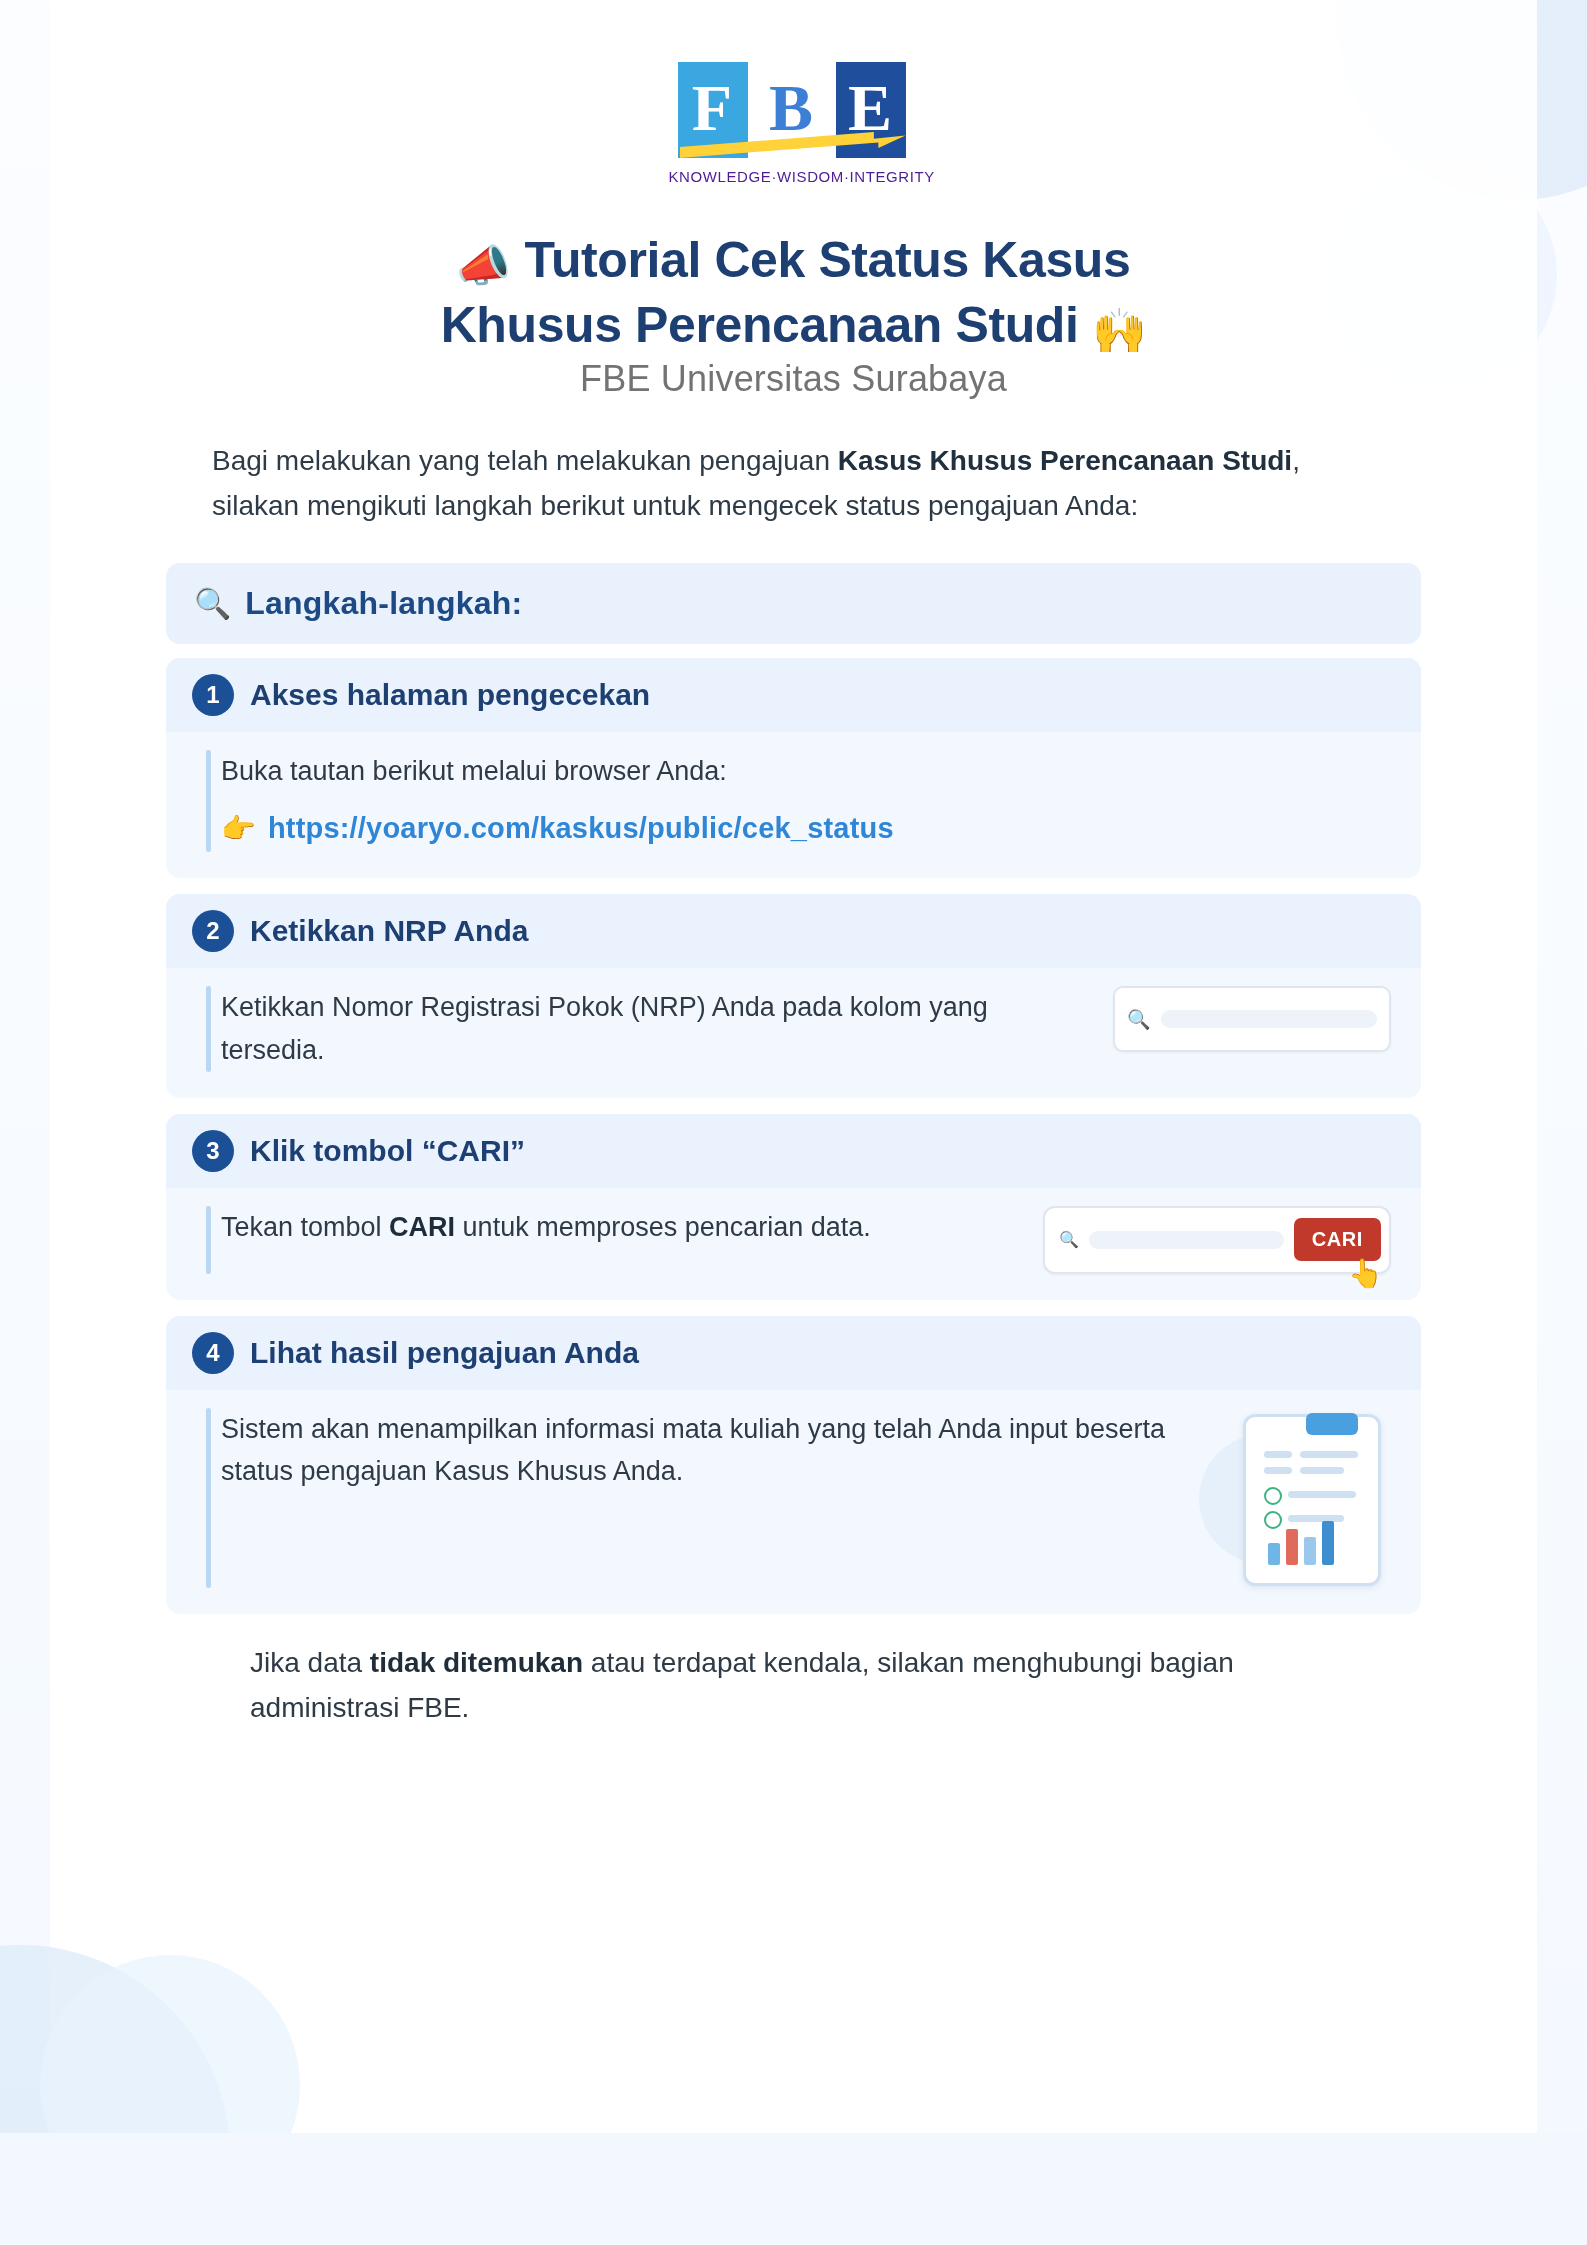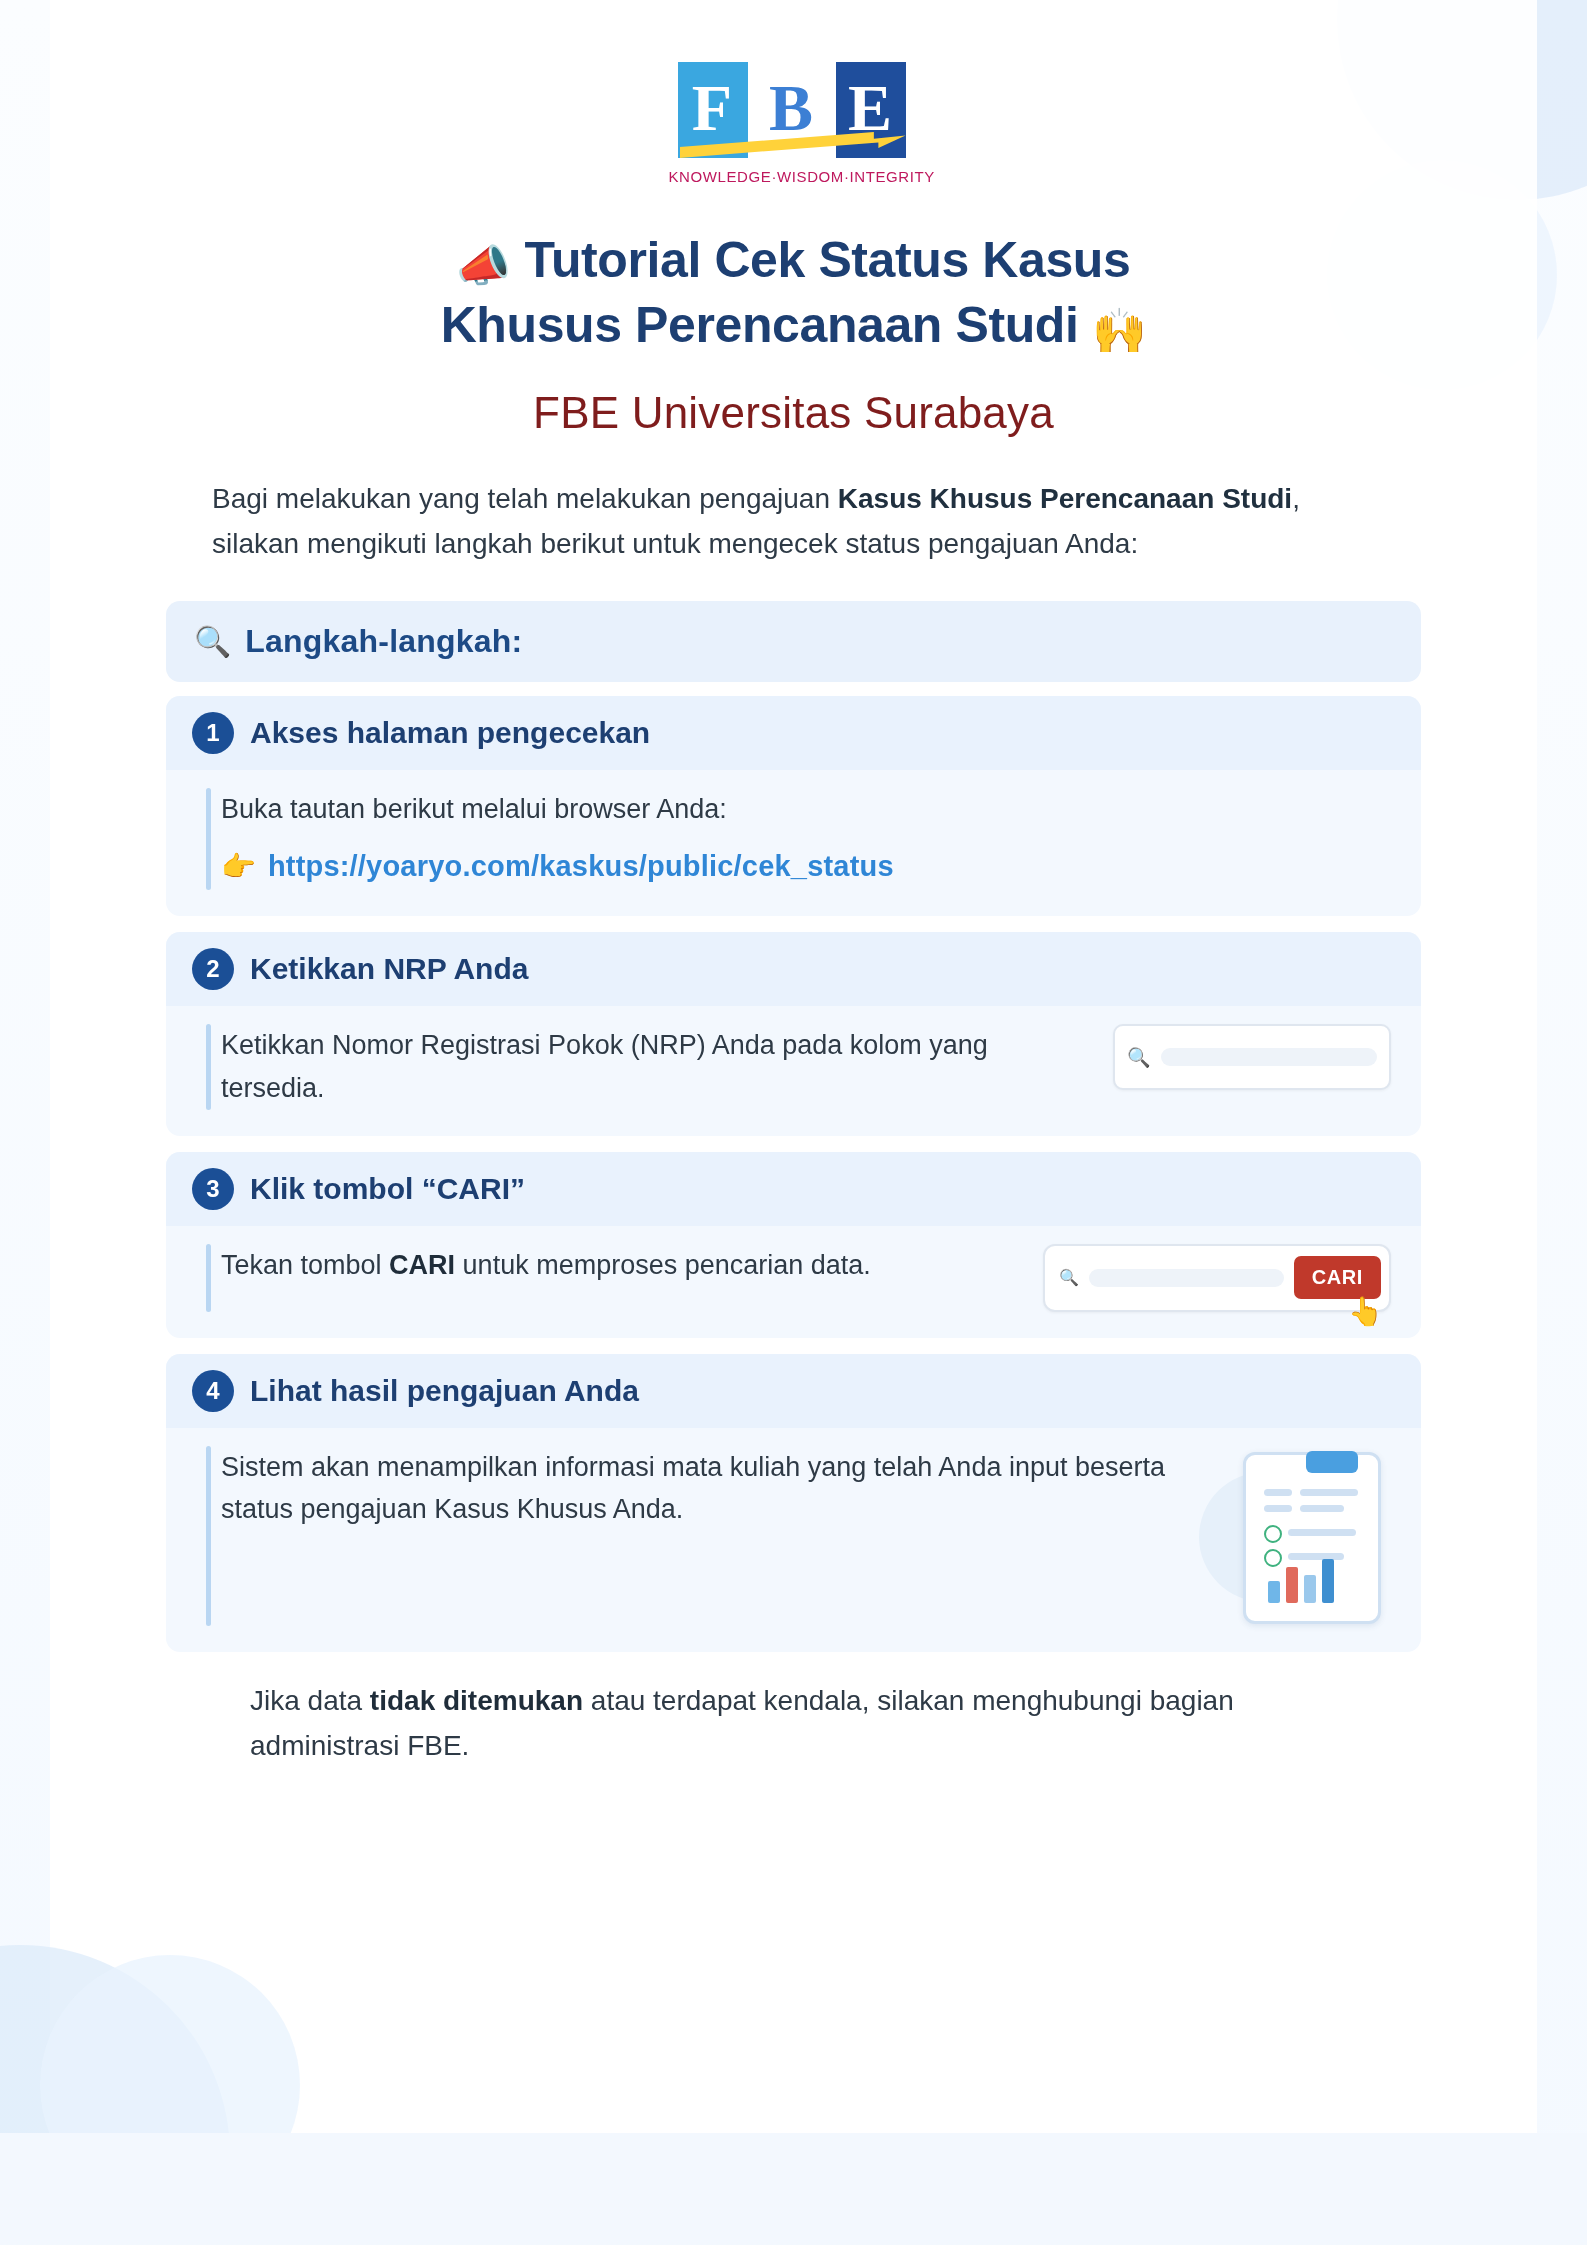--- a/index.html
+++ b/index.html
@@ -92,21 +92,21 @@
     bottom: 8px;
     width: 226px;
     height: 26px;
     background: #ffd23a;
     clip-path: polygon(0 58%, 86% 0, 86% 26%, 100% 13%, 88% 62%, 88% 40%, 0 100%);
   }
   .logo-tagline {
     margin-top: 2px;
     font-size: 15px;
     letter-spacing: .6px;
-    color: #be185d;
+    color: #4c1d95;
     font-family: "Liberation Sans", sans-serif;
   }
 
   
   .title-block {
     text-align: center;
     margin-top: 44px;
     padding: 0 120px;
   }
   .title-line {
@@ -114,23 +114,23 @@
     font-weight: bold;
     color: #1d3f72;
     line-height: 1.24;
     letter-spacing: -0.4px;
   }
   .title-icon {
     font-size: 44px;
     vertical-align: -4px;
   }
   .subtitle {
-    margin-top: 30px;
-    font-size: 44px;
-    color: #7f1d1d;
+    margin-top: 0;
+    font-size: 36px;
+    color: #737373;
     letter-spacing: .2px;
   }
 
   
   .intro {
     margin: 38px 212px 0 212px;
     font-size: 28px;
     line-height: 1.62;
     color: #2e3a46;
   }

